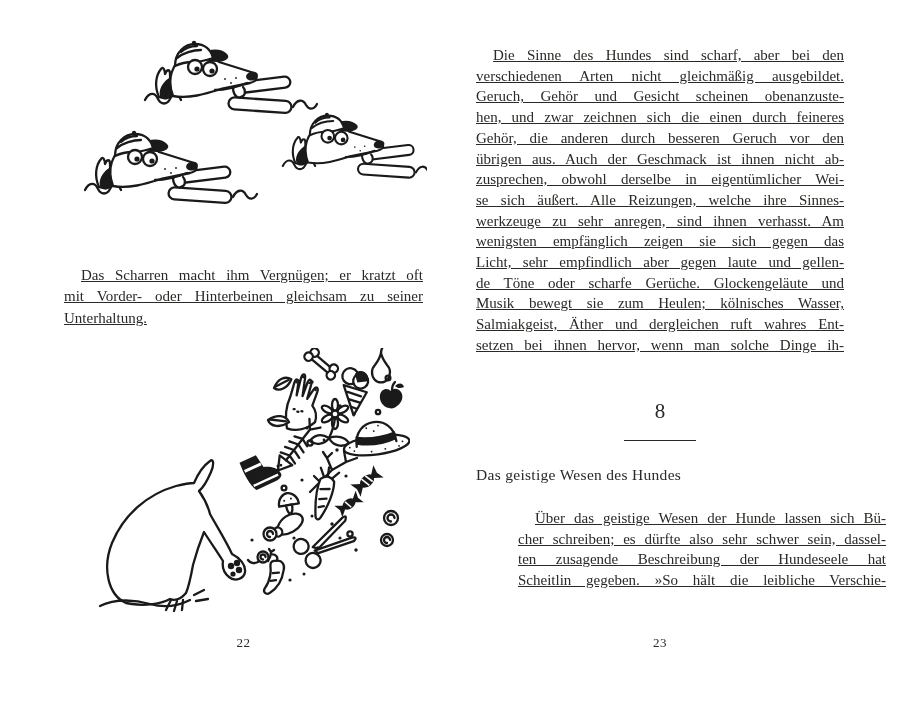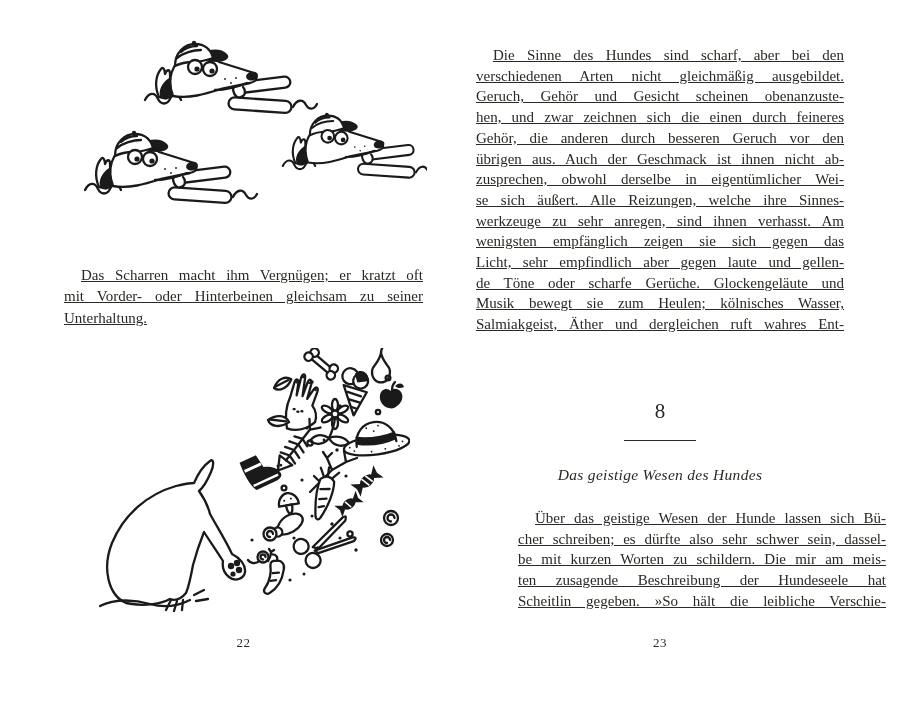--- a/index.html
+++ b/index.html
@@ -9,21 +9,21 @@
   }
   .para { position:absolute; font-size:15px; line-height:20.7px;text-decoration:underline; }
   .para .line { text-align:justify; text-align-last:justify; }
   .para .line.first { text-indent:17px; }
   .para .line.last { text-align-last:left; }
   #para-left { left:64px; top:265px; width:359px; line-height:21.4px; }
   #para-right-1 { left:476px; top:45px; width:368px; }
   #para-right-2 { left:476px; top:508px; width:368px;margin-left:42px; }
   .chapter-number { position:absolute; left:476px; top:399px; width:368px; text-align:center; font-size:21px; }
   .chapter-rule { position:absolute; left:624px; top:440px; width:72px; height:0; border-top:1.4px solid #2b2926; }
-  .chapter-title { position:absolute; left:476px; top:466px; width:368px; text-align:center; font-size:15.5px; letter-spacing:0.3px;font-style:italic; }
+  .chapter-title { position:absolute; left:476px; top:466px; width:368px; text-align:left; font-size:15.5px; letter-spacing:0.3px; }
   .pagenum { position:absolute; top:635px; text-align:center; font-size:13px; letter-spacing:0.5px; }
   #pagenum-left { left:64px; width:359px; }
   #pagenum-right { left:476px; width:368px; }
   .illus { position:absolute; }
   #illus-top { left:55px; top:40px; }
   #illus-bottom { left:88px; top:348px; }
   svg .ink { stroke:#1a1a1a; stroke-width:2.3; fill:none; stroke-linecap:round; stroke-linejoin:round; }
   svg .inkfill { fill:#1a1a1a; stroke:none; }
   svg .paper { fill:#ffffff; }
 </style>
@@ -270,32 +270,32 @@
         <div class="line">Gehör, die anderen durch besseren Geruch vor den</div>
         <div class="line">übrigen aus. Auch der Geschmack ist ihnen nicht ab-</div>
         <div class="line">zusprechen, obwohl derselbe in eigentümlicher Wei-</div>
         <div class="line">se sich äußert. Alle Reizungen, welche ihre Sinnes-</div>
         <div class="line">werkzeuge zu sehr anregen, sind ihnen verhasst. Am</div>
         <div class="line">wenigsten empfänglich zeigen sie sich gegen das</div>
         <div class="line">Licht, sehr empfindlich aber gegen laute und gellen-</div>
         <div class="line">de Töne oder scharfe Gerüche. Glockengeläute und</div>
         <div class="line">Musik bewegt sie zum Heulen; kölnisches Wasser,</div>
         <div class="line">Salmiakgeist, Äther und dergleichen ruft wahres Ent-</div>
+        <div class="line">setzen bei ihnen hervor, wenn man solche Dinge ih-</div>
       </div>
 
     <div class="chapter-number">8</div>
 
     <div class="chapter-rule"></div>
 
     <div class="chapter-title">Das geistige Wesen des Hundes</div>
 
     <div id="para-right-2" class="para">
         <div class="line first">Über das geistige Wesen der Hunde lassen sich Bü-</div>
         <div class="line">cher schreiben; es dürfte also sehr schwer sein, dassel-</div>
-        <div class="line">be mit kurzen Worten zu schildern. Die mir am meis-</div>
         <div class="line">ten zusagende Beschreibung der Hundeseele hat</div>
         <div class="line">Scheitlin gegeben. »So hält die leibliche Verschie-</div>
       </div>
 
     <div id="pagenum-right" class="pagenum">23</div>
   </div>
 
 </div>
 
 </body></html>

